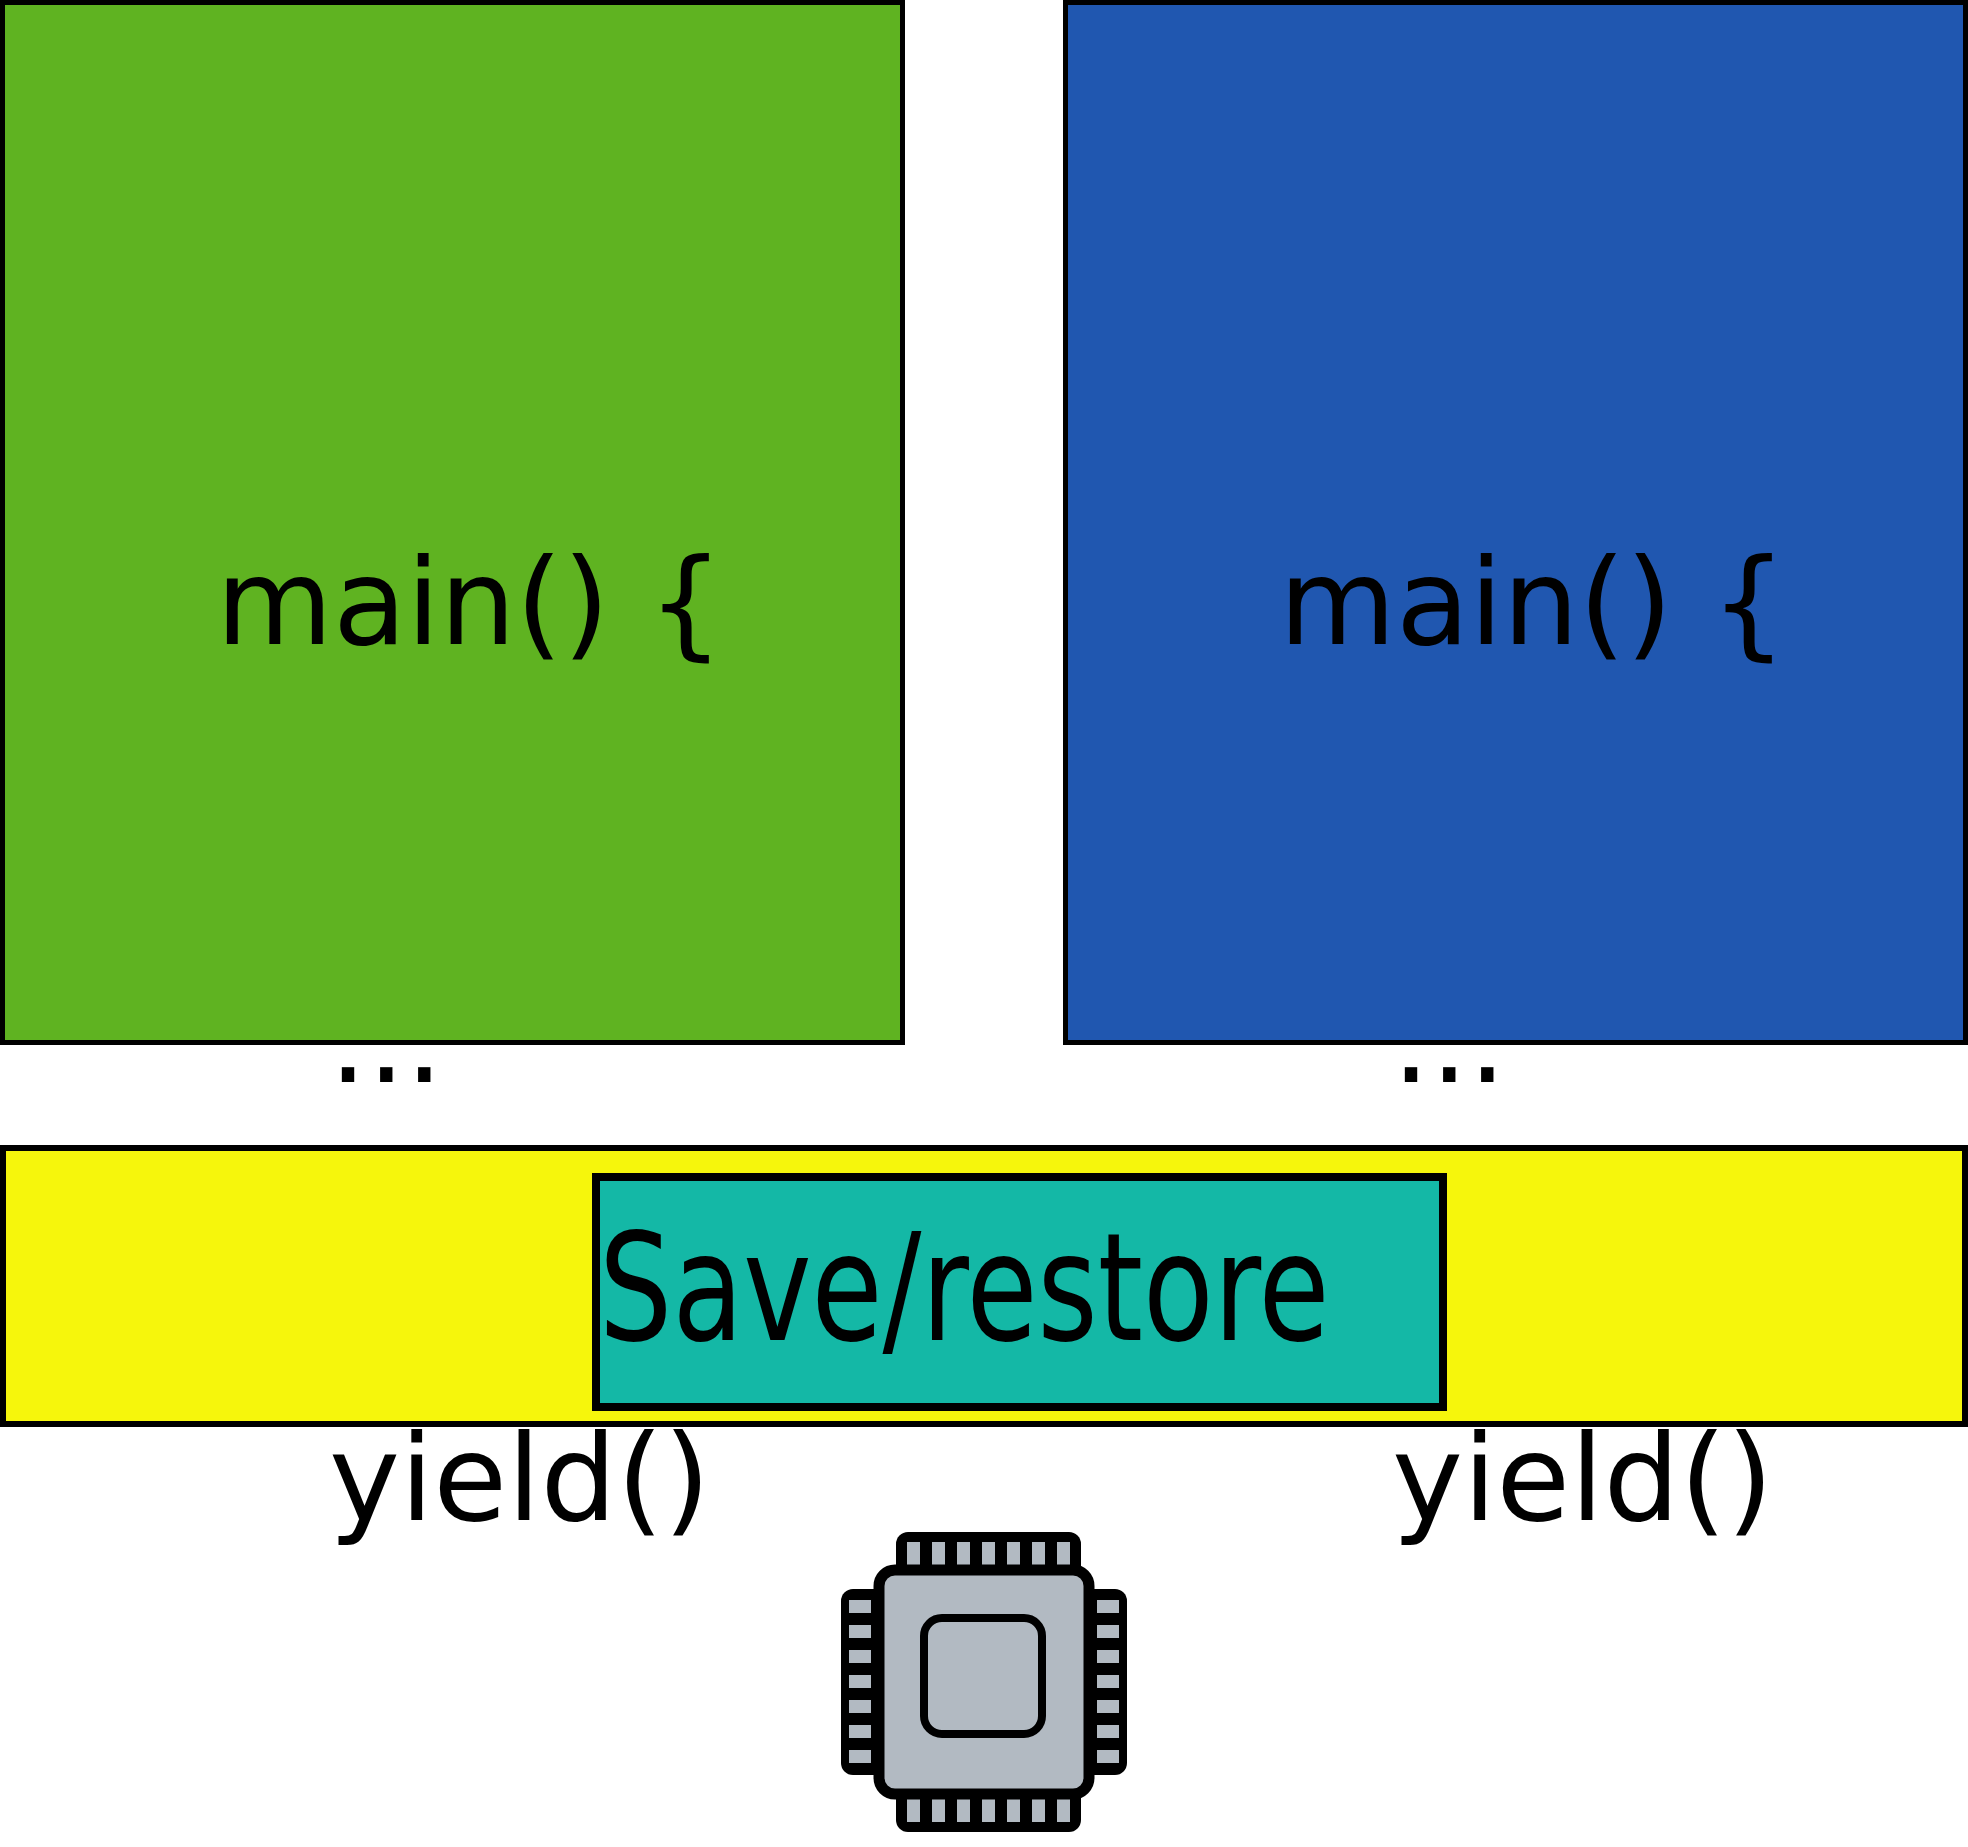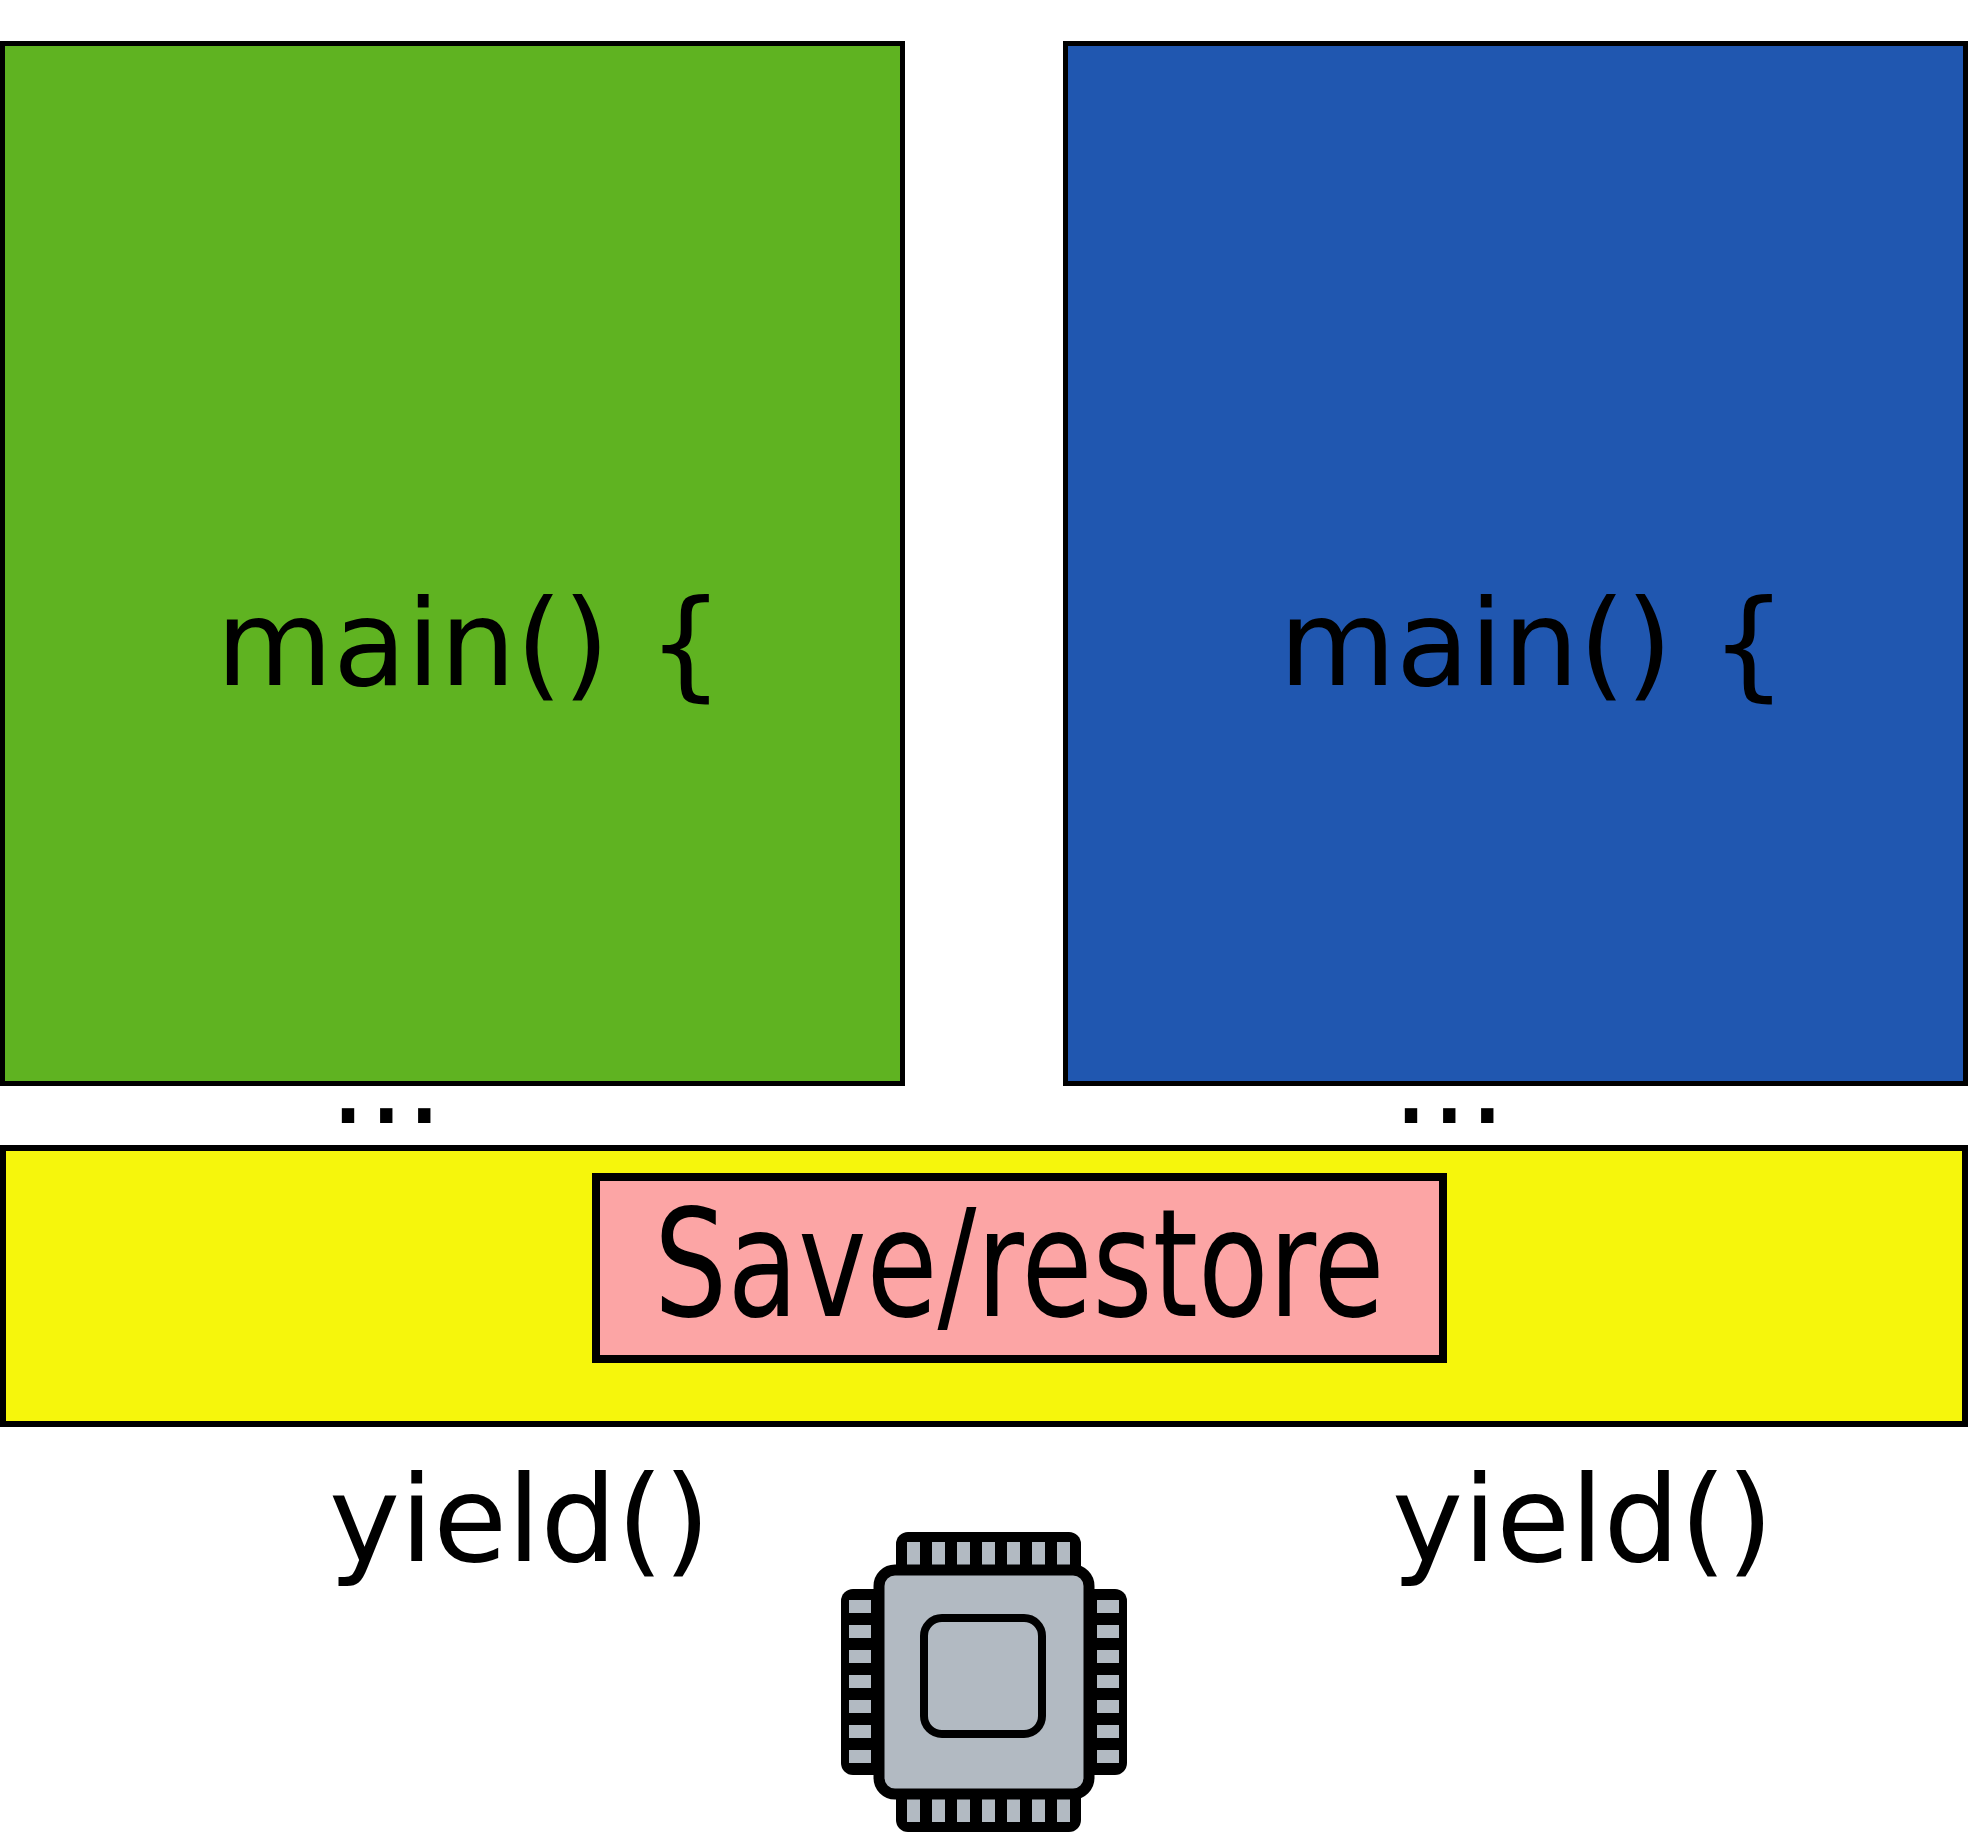--- a/index.html
+++ b/index.html
@@ -13,21 +13,20 @@
   }
 
   
   .code-box {
     position: absolute;
     top: 0;
     width: 905px;
     height: 1045px;
     box-sizing: border-box;
     border: 5px solid #000;
-    margin-top: 41px;
   }
   .code-box.green { left: 0;      background: #5fb321; }
   .code-box.blue  { left: 1063px; background: #2057b0; }
 
   .code-block {
     position: absolute;
     top: 233px;
     left: 211px;
     color: #000;
     font-size: 120px;
@@ -47,27 +46,27 @@
     box-sizing: border-box;
     background: #f6f60c;
     border: 6px solid #000;
   }
 
   .save-restore-box {
     position: absolute;
     left: 592px;
     top: 1173px;
     width: 855px;
-    height: 190px;
+    height: 238px;
     box-sizing: border-box;
-    background: #fca5a5;
+    background: #14b8a6;
     border: 8px solid #000;
     display: flex;
     align-items: center;
-    justify-content: center;
+    justify-content: flex-end;
   }
   .save-restore-label {
     color: #000;
     font-size: 150px;
     line-height: 1;
     transform: scaleX(0.77);
     transform-origin: center;
     white-space: nowrap;
     padding-bottom: 8px;
   }

